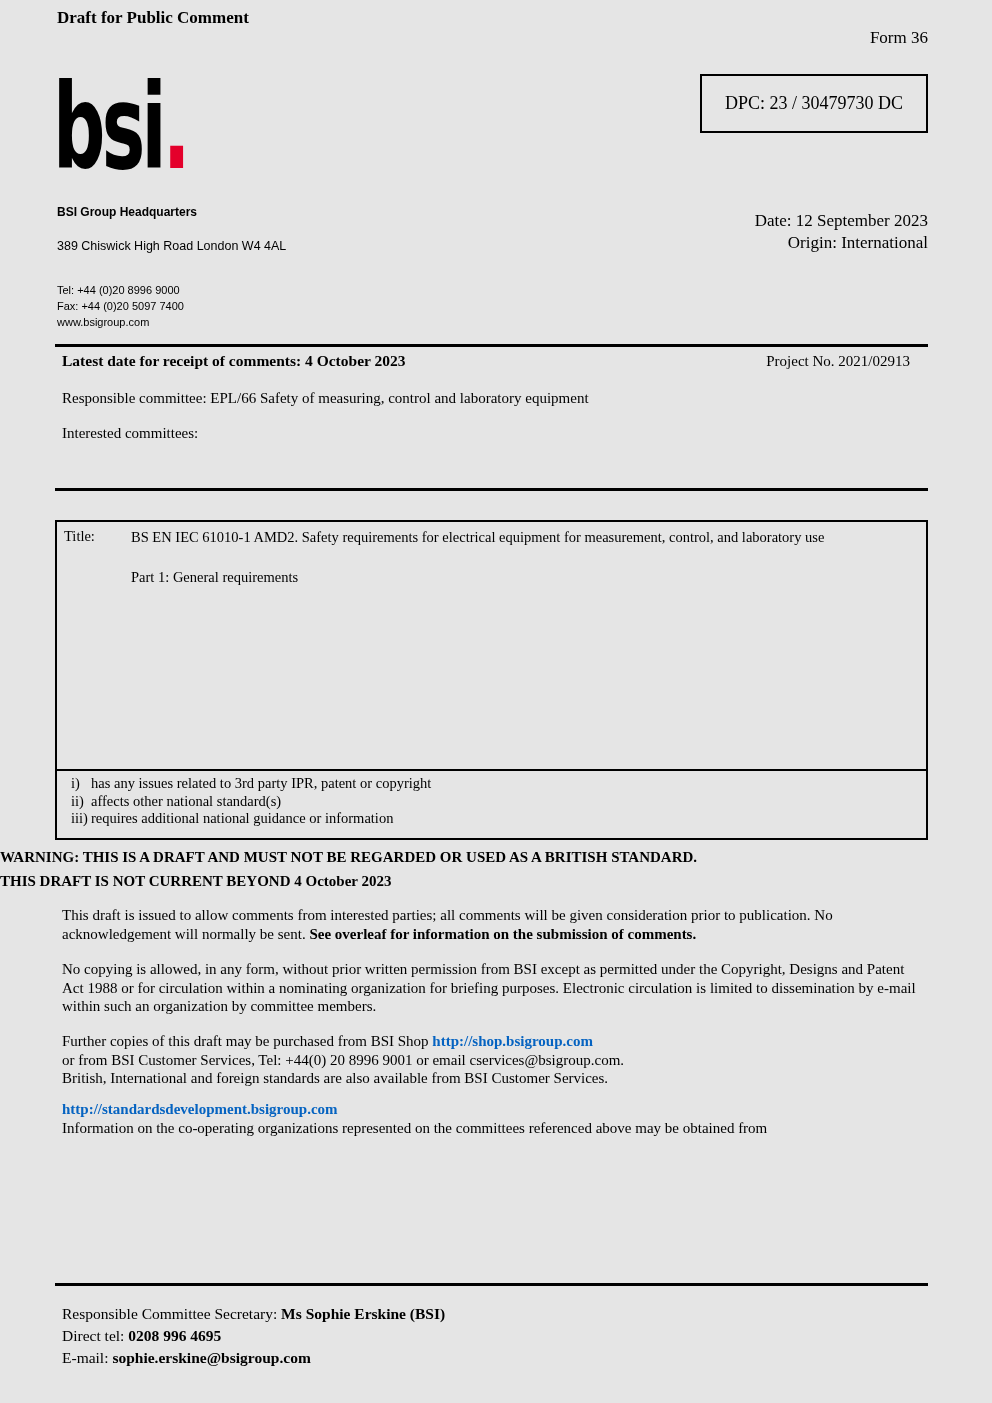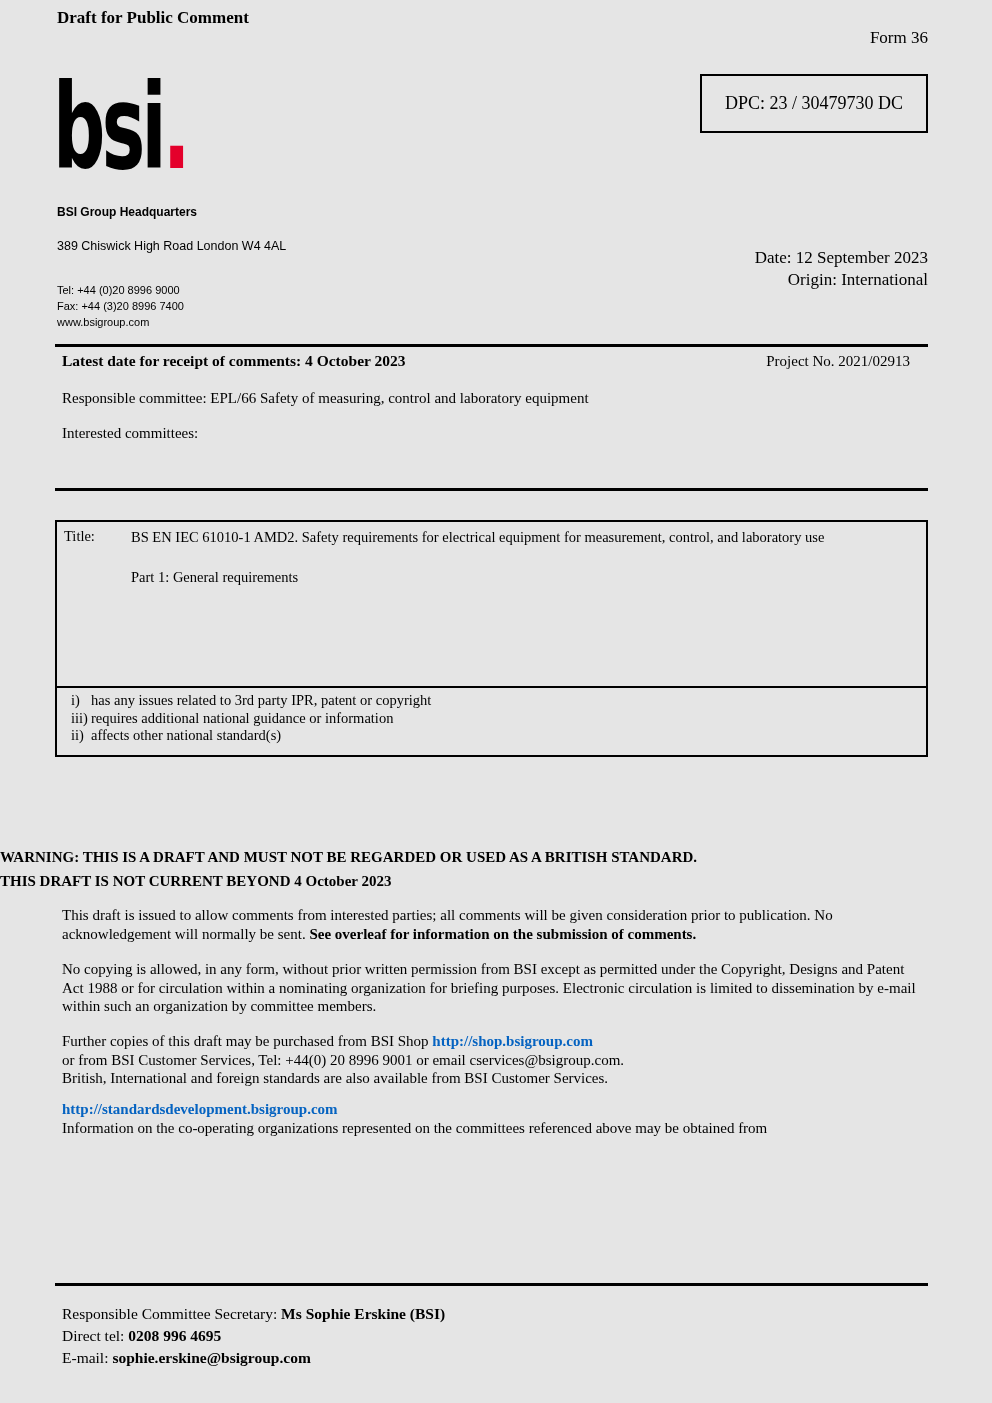--- a/index.html
+++ b/index.html
@@ -45,21 +45,20 @@
   }
   .address .addr-name { font-weight: bold; font-size: 12px; }
   .address .addr-street { margin-top: 20px; font-size: 12.5px; }
   .address .addr-contact { margin-top: 29px; font-size: 11px; line-height: 16px; }
 
   .meta {
     top: 210px; right: 64px;
     text-align: right;
     font-size: 17px;
     line-height: 22px;
-    margin-top: 37px;
   }
 
   .rule {
     left: 55px; width: 873px; height: 3px;
     background: #000;
   }
   .rule-1 { top: 344px; }
   .rule-2 { top: 488px; }
   .rule-3 { top: 1283px; }
 
@@ -73,21 +72,21 @@
   .responsible { left: 62px; top: 390px; font-size: 15px; }
   .interested  { left: 62px; top: 425px; font-size: 15px; }
 
   .title-box {
     left: 55px; top: 520px; width: 873px;
     border: 2px solid #000;
     font-size: 14.5px;
   }
   .title-cell {
     display: flex;
-    height: 164px;
+    height: 247px;
     padding: 6px 8px 6px 7px;
   }
   .title-label { width: 67px; flex: none; }
   .title-text  { flex: 1; line-height: 18px; }
   .title-part  { margin-top: 22px; }
   .kw-cell {
     border-top: 2px solid #000;
     padding: 4px 8px 10px 6px;
     line-height: 17.5px;
     font-size: 14.5px;
@@ -138,21 +137,21 @@
     <span>DPC: 23 / 30479730 DC</span>
   </div>
 
   <div class="abs logo"><span>bsi</span><span class="logo-dot" id="logo-dot" style="color: rgb(228, 0, 43);">.</span></div>
 
   <div class="abs address">
     <div class="addr-name">BSI Group Headquarters</div>
     <div class="addr-street">389 Chiswick High Road London W4 4AL</div>
     <div class="addr-contact">
       <div>Tel: +44 (0)20 8996 9000</div>
-      <div>Fax: +44 (3)20 8996 7400</div>
+      <div>Fax: +44 (0)20 5097 7400</div>
       <div>www.bsigroup.com</div>
     </div>
   </div>
 
   <div class="abs meta">
     <div>Date: 12 September 2023</div>
     <div>Origin: International</div>
   </div>
 
   <div class="abs rule rule-1"></div>
@@ -173,26 +172,26 @@
         <div>BS EN IEC 61010-1 AMD2. Safety requirements for electrical equipment for measurement, control, and laboratory use</div>
         <div class="title-part">Part 1: General requirements</div>
       </div>
     </div>
     <div class="kw-cell">
       <div class="kw-item">
         <span class="kw-num">i)</span>
         <span class="kw-text">has any issues related to 3rd party IPR, patent or copyright</span>
       </div>
       <div class="kw-item">
+        <span class="kw-num">ii)</span>
+        <span class="kw-text">affects other national standard(s)</span>
+      </div>
+      <div class="kw-item">
         <span class="kw-num">iii)</span>
         <span class="kw-text">requires additional national guidance or information</span>
-      </div>
-      <div class="kw-item">
-        <span class="kw-num">ii)</span>
-        <span class="kw-text">affects other national standard(s)</span>
       </div>
     </div>
   </div>
 
   <div class="abs warning">
     <div>WARNING: THIS IS A DRAFT AND MUST NOT BE REGARDED OR USED AS A BRITISH STANDARD.</div>
     <div>THIS DRAFT IS NOT CURRENT BEYOND 4 October 2023</div>
   </div>
 
   <div class="abs para para-1">

